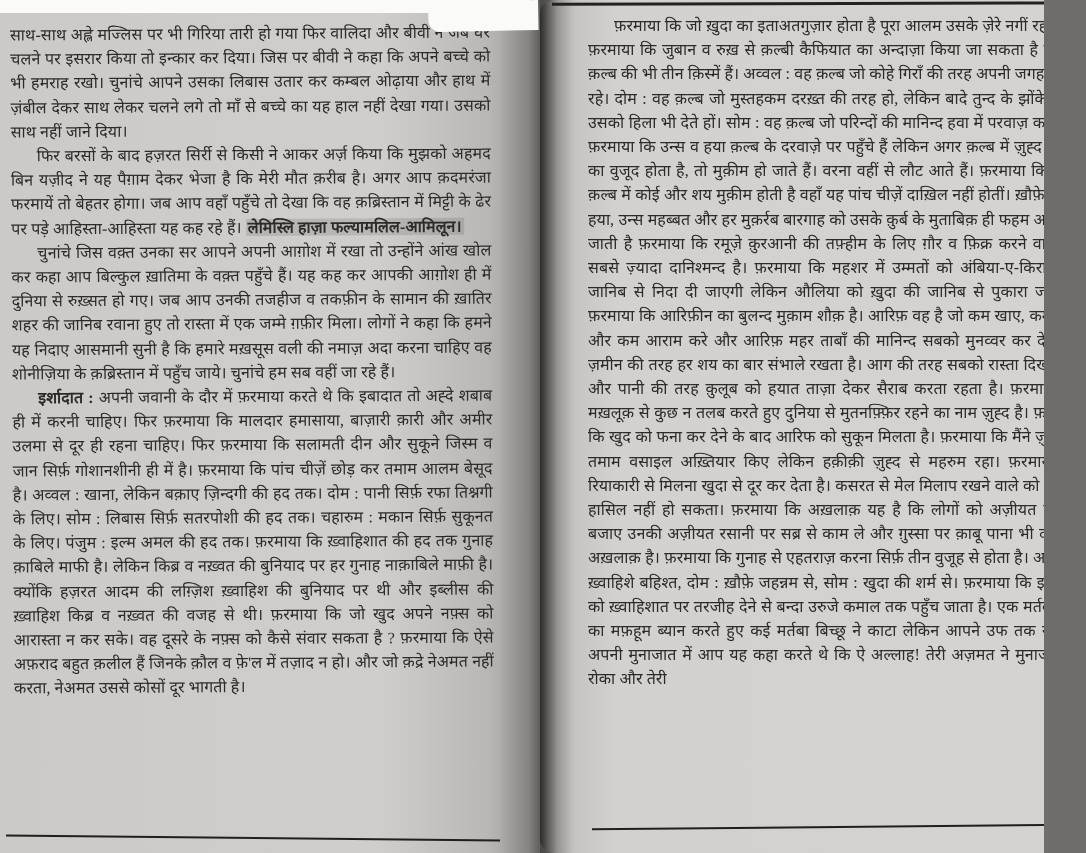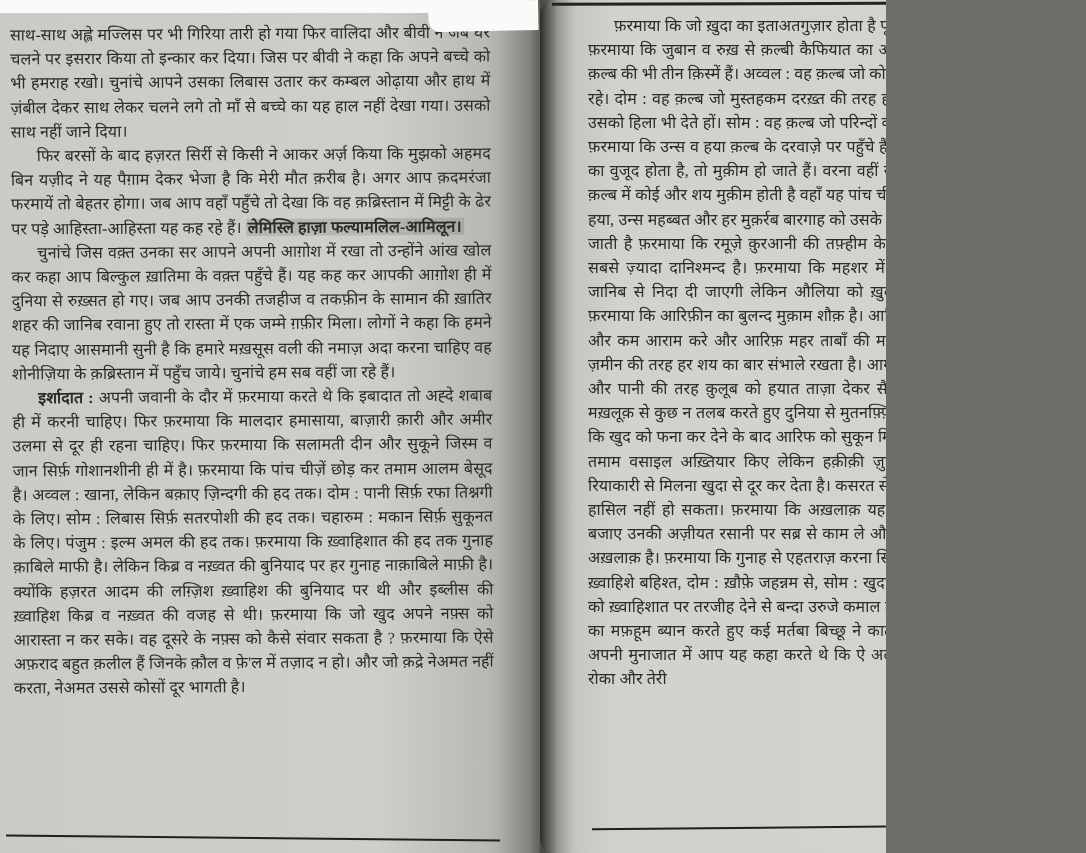--- a/index.html
+++ b/index.html
@@ -5,21 +5,21 @@
   html, body {
     margin: 0;
     padding: 0;
     width: 1086px;
     height: 853px;
     overflow: hidden;
     background: #6e6d69;
   }
   .spread {
     position: relative;
-    width: 886px;
+    width: 1044px;
     height: 853px;
     overflow: hidden;
     background: #6e6d69;
   }
   .page {
     position: absolute;
     top: 0;
     height: 853px;
   }
   .page-left {

